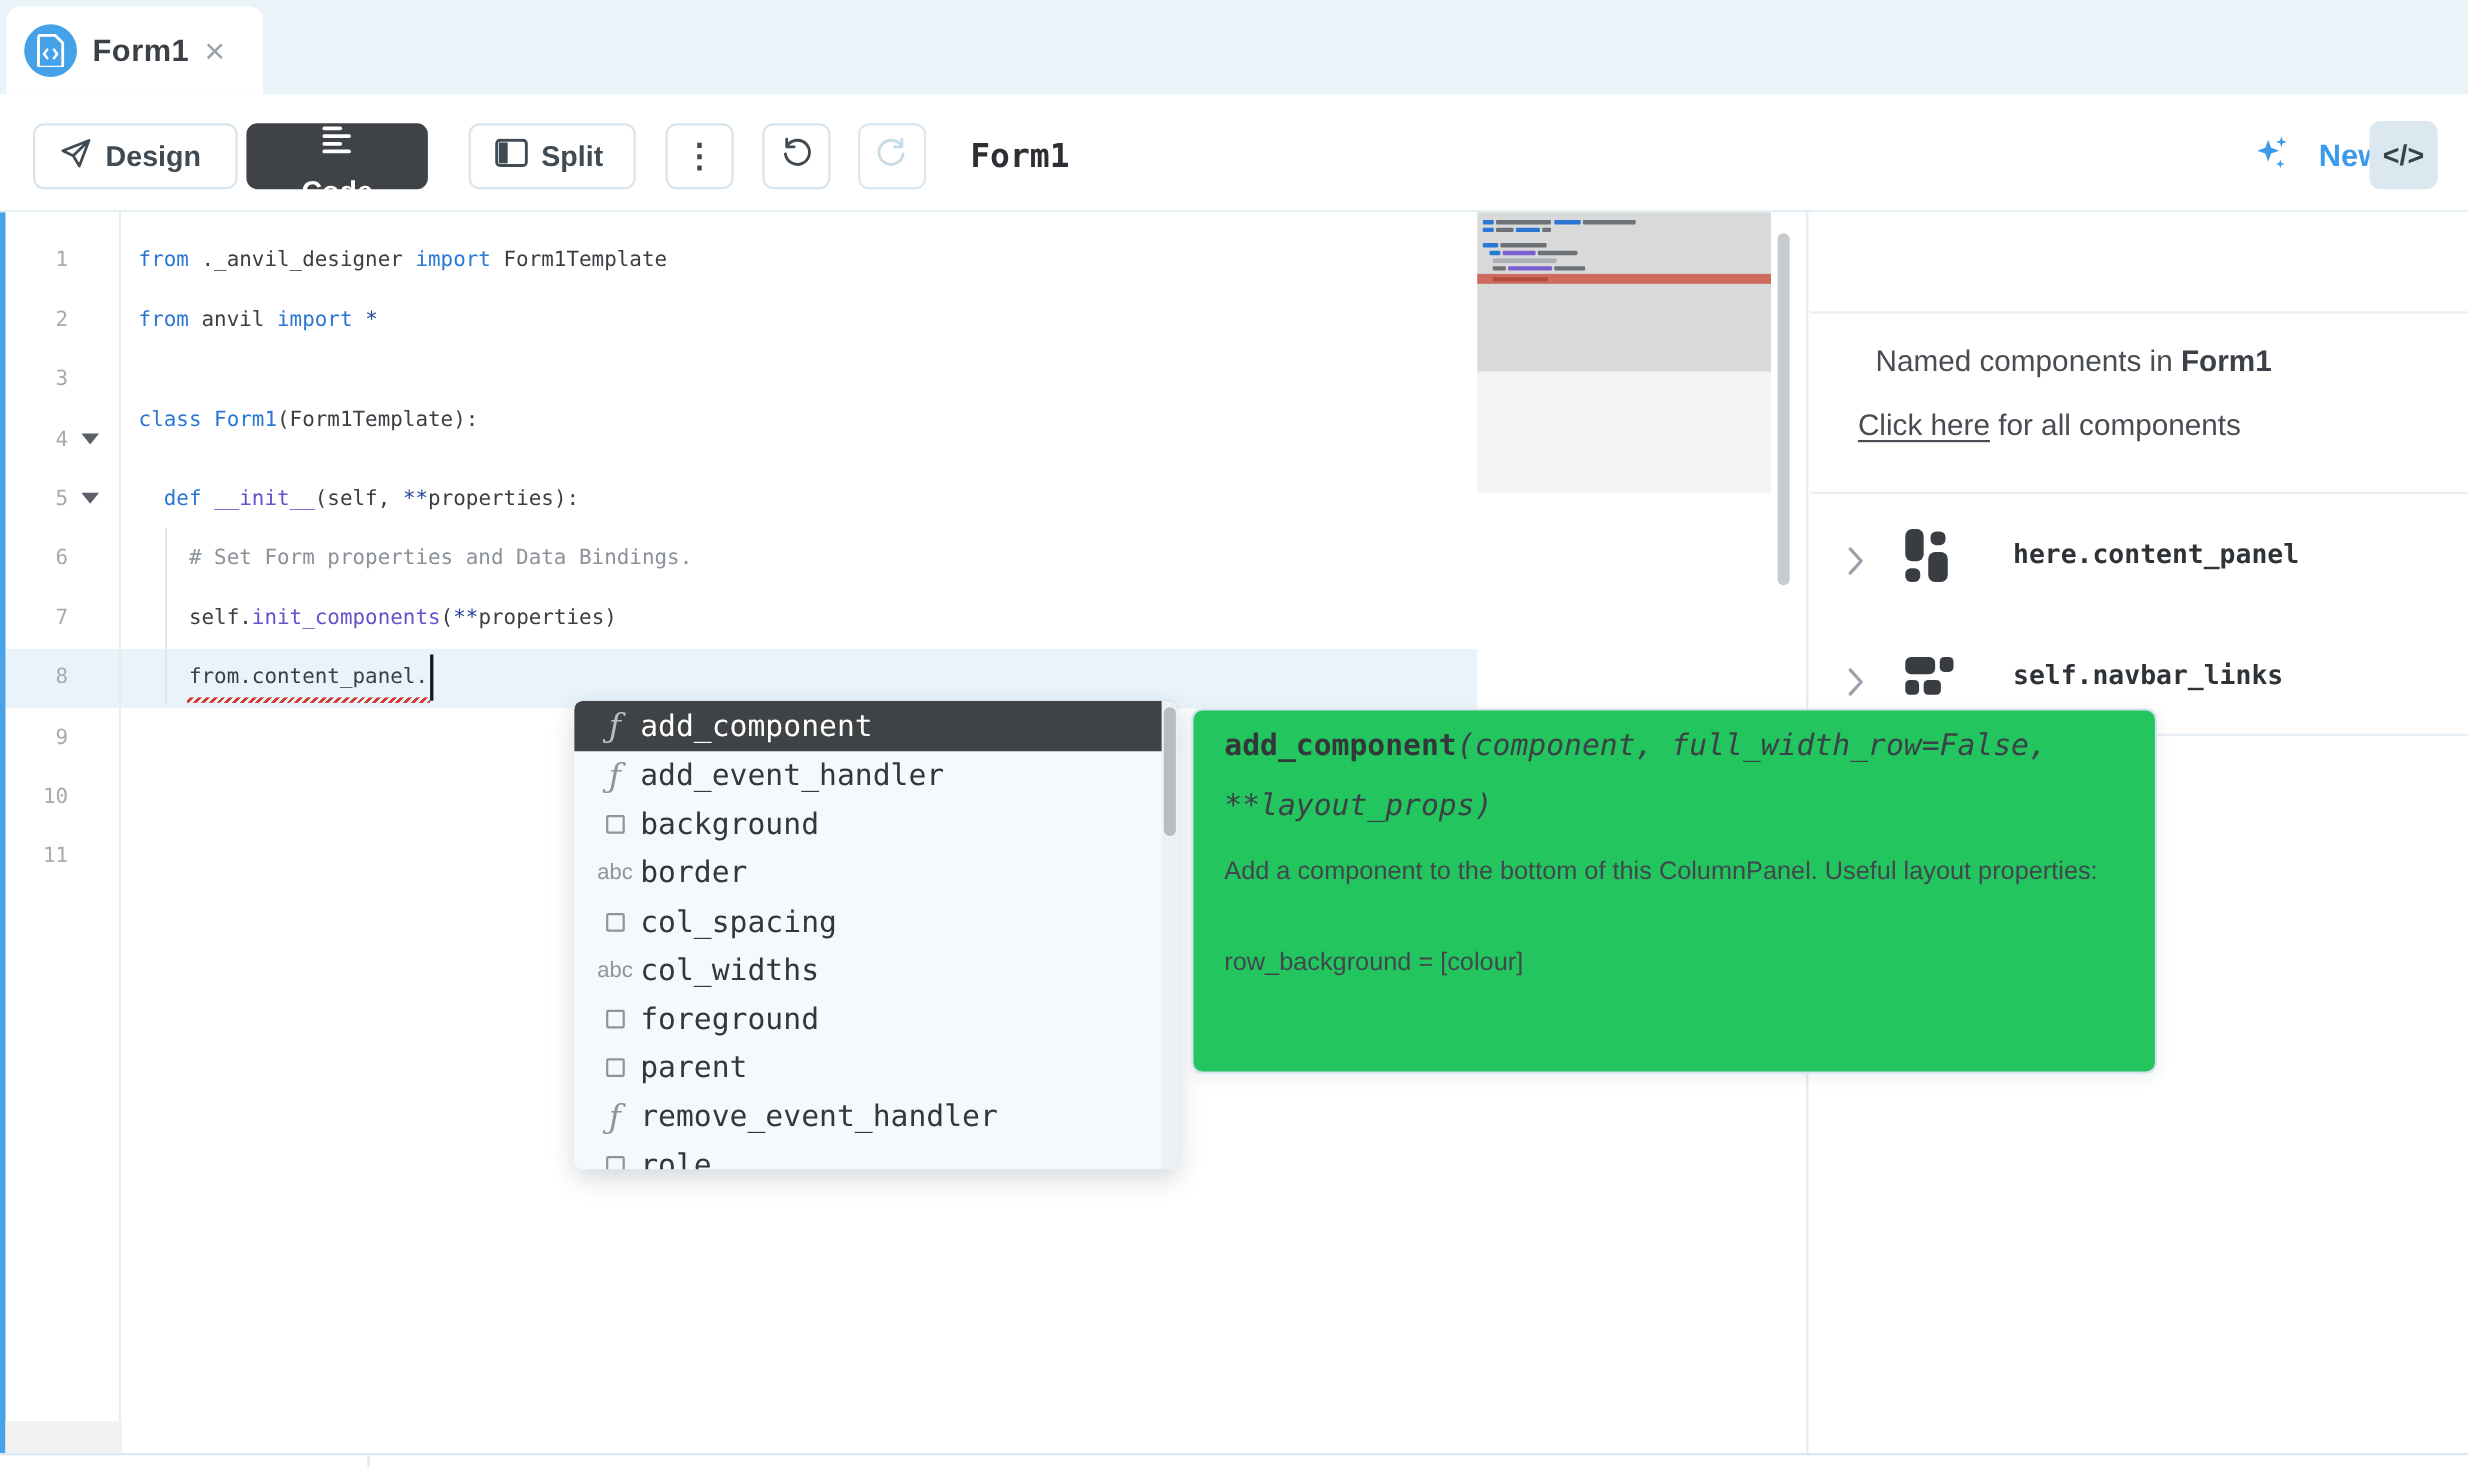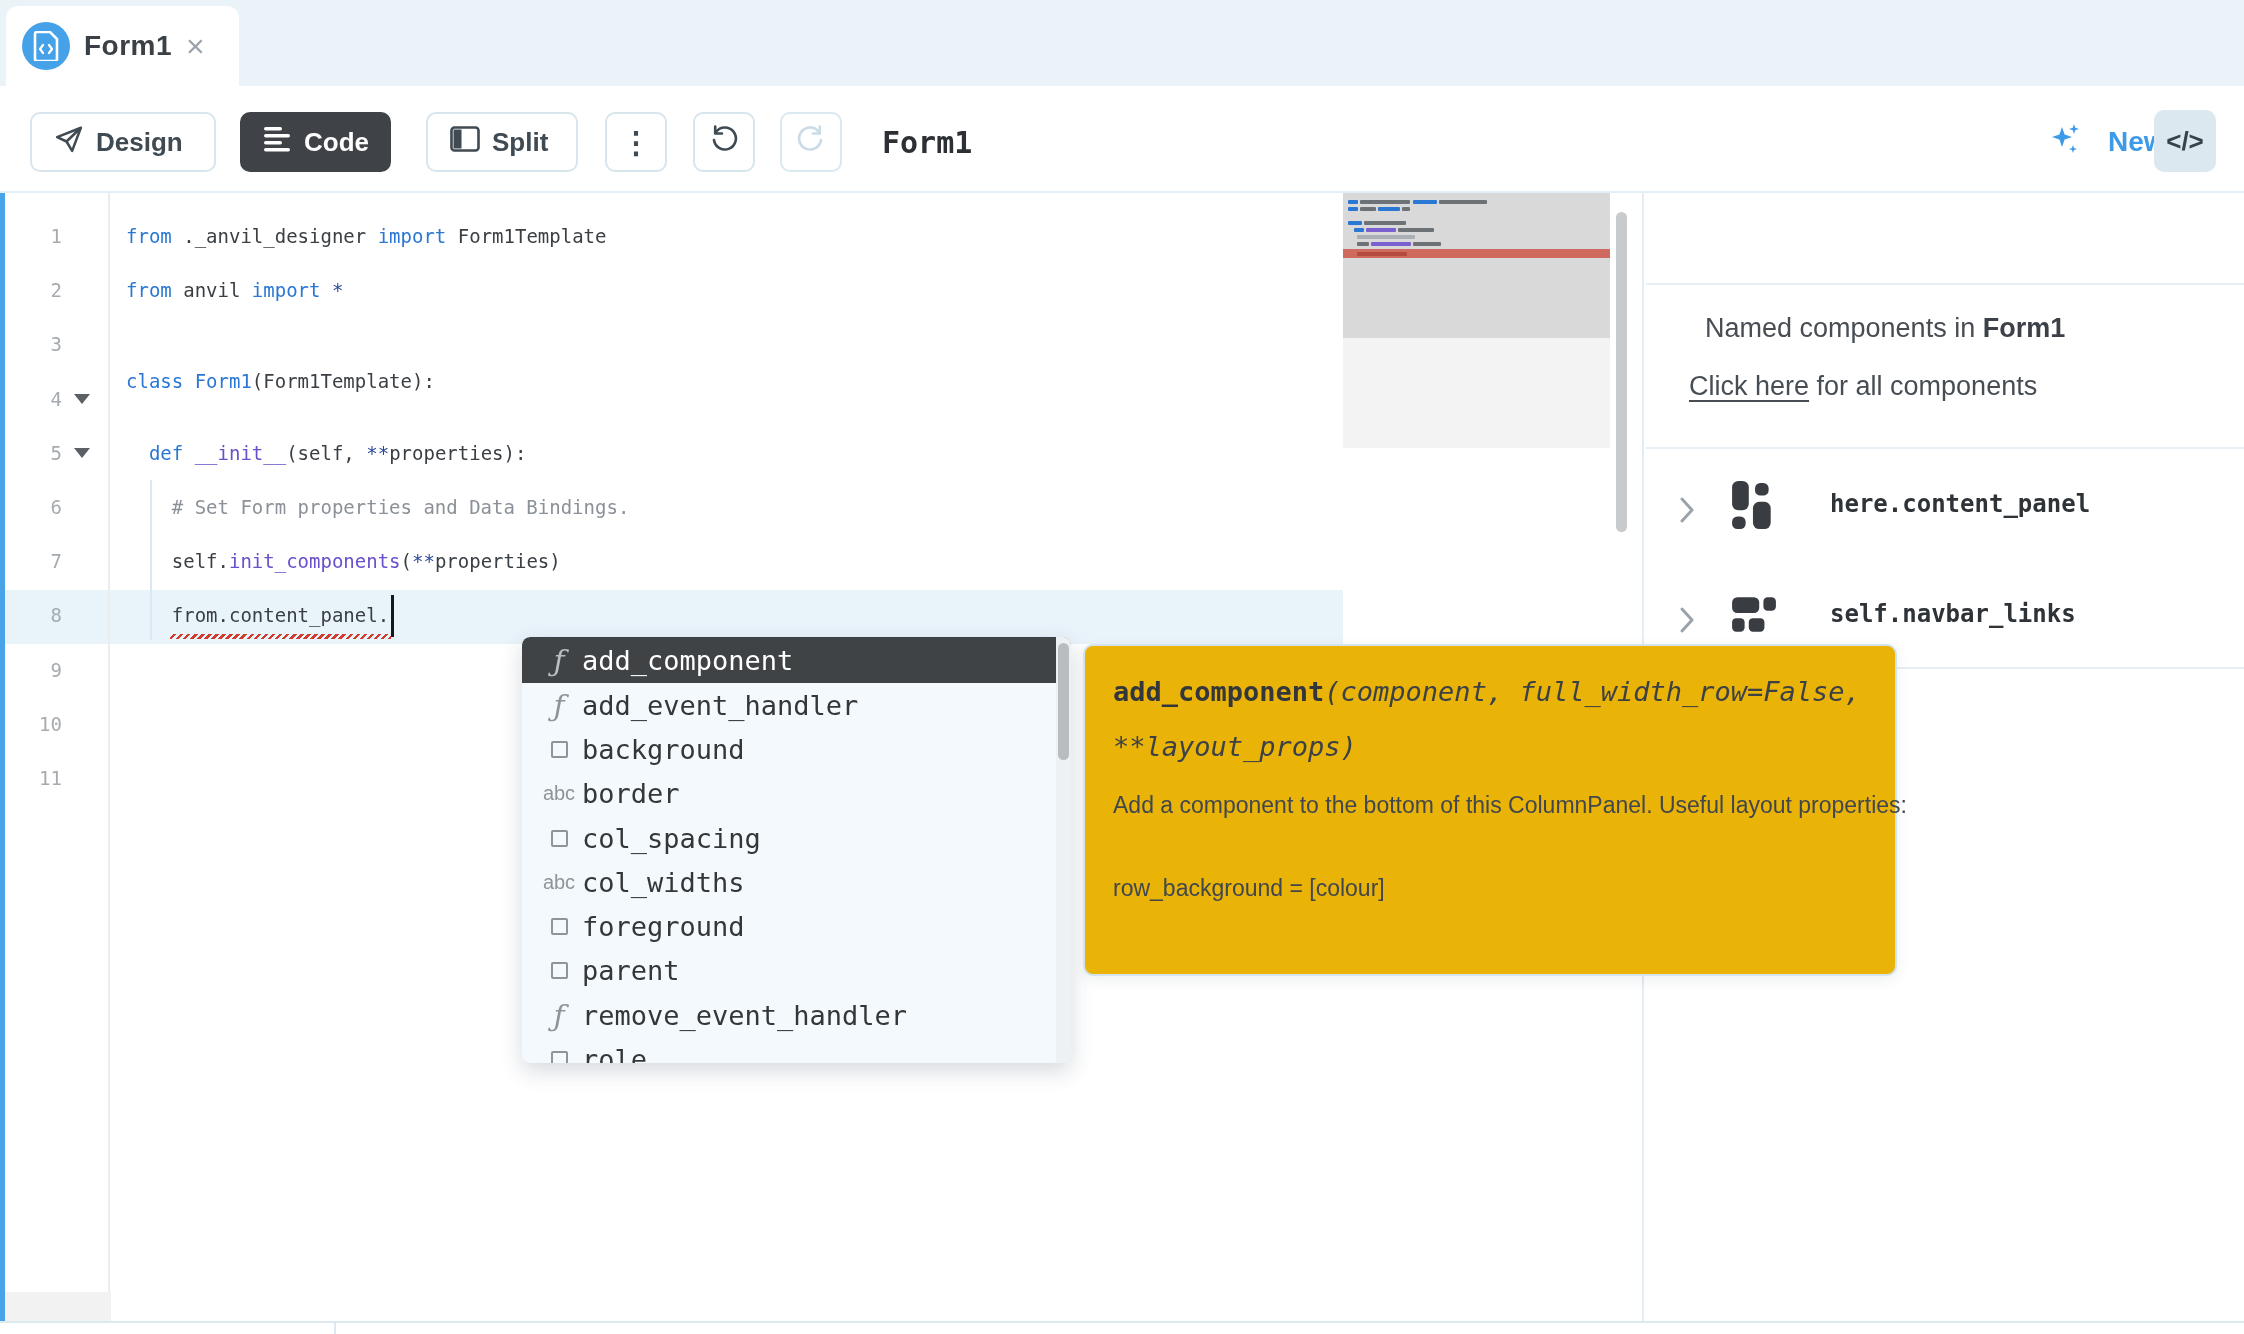--- a/index.html
+++ b/index.html
@@ -74,23 +74,23 @@
   .ac-row.sel .ac-ic { color:#b9bdc0; }
   .ac-ic .box { width:17px; height:17px; border:2.5px solid #8e9499; border-radius:2px; }
   .ac-ic .abc { font-size:20px; letter-spacing:0; }
   .ac-lbl { font-family:"DejaVu Sans Mono", monospace; font-size:27px; color:#34373a; }
   .ac-row.sel .ac-lbl { color:#fff; }
   .ac-track { position:absolute; right:0; top:0; width:15px; height:426px; background:#eef1f3; }
   .ac-thumb { position:absolute; right:2px; top:6px; width:11px; height:117px; background:#b9bdc0;
               border-radius:6px; }
 
   
-  .doc { position:absolute; left:1083px; top:644px; width:814px; height:332px; background:#eab308;
+  .doc { position:absolute; left:1083px; top:644px; width:878px; height:332px; background:#22c55e;
          border:2px solid #d4e3ed; border-radius:10px; box-shadow:0 4px 14px rgba(30,50,70,.08);
-         padding:18px 28px; z-index:30; }
+         padding:4px 28px; z-index:30; }
   .doc-sig { font-family:"DejaVu Sans Mono", monospace; font-size:27px; line-height:55px;
              color:#3c4146; width:820px; }
   .doc-sig .nm { font-weight:bold; font-style:normal; color:#33373b; }
   .doc-sig .ar { font-style:italic; }
   .doc-body { margin-top:10px; font-size:23px; line-height:43px; color:#41474d; width:820px; }
   .doc-body p { margin:0; }
   .doc-body p.gap { height:40px; }
 
   
   .side-sep { position:absolute; left:1642px; top:193px; width:2px; height:1128px; background:#e3edf3; }
@@ -139,21 +139,21 @@
 
   <div class="toolbar">
     <button class="tbtn" style="left:30px; width:186px;">
       <span>
         <svg width="30" height="30" viewBox="0 0 24 24">
             <path d="M21.5 3 L10 14 M21.5 3 L14.5 21.5 L10 14 L2.5 10.5 Z" fill="none" stroke="#3f4a52" stroke-width="2" stroke-linejoin="round"></path>
           </svg>
       </span>
       <span>Design</span>
     </button>
-    <button class="tbtn dark" style="left:240px; width:151px;">
+    <button class="tbtn dark" style="left:224px; width:165px;flex-direction:column;">
       <span>
         <svg width="28" height="26" viewBox="0 0 28 26">
           <rect x="0" y="1" width="18" height="3.4" rx="1.7" fill="#fff"></rect>
           <rect x="0" y="8" width="26" height="3.4" rx="1.7" fill="#fff"></rect>
           <rect x="0" y="15" width="18" height="3.4" rx="1.7" fill="#fff"></rect>
           <rect x="0" y="22" width="26" height="3.4" rx="1.7" fill="#fff"></rect>
         </svg>
       </span>
       <span>Code</span>
     </button>

